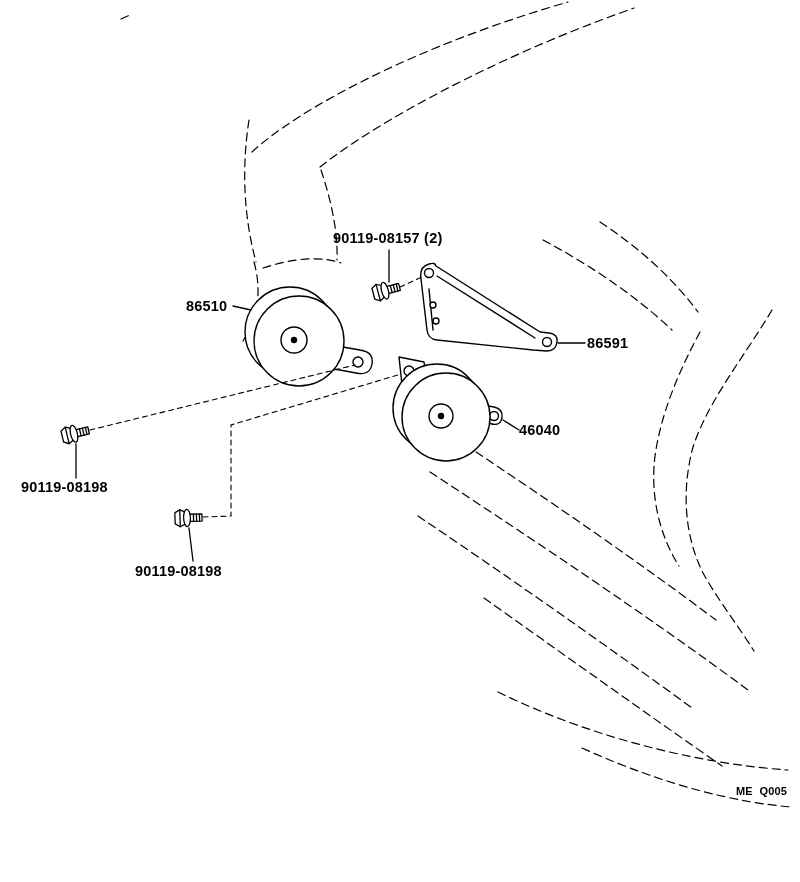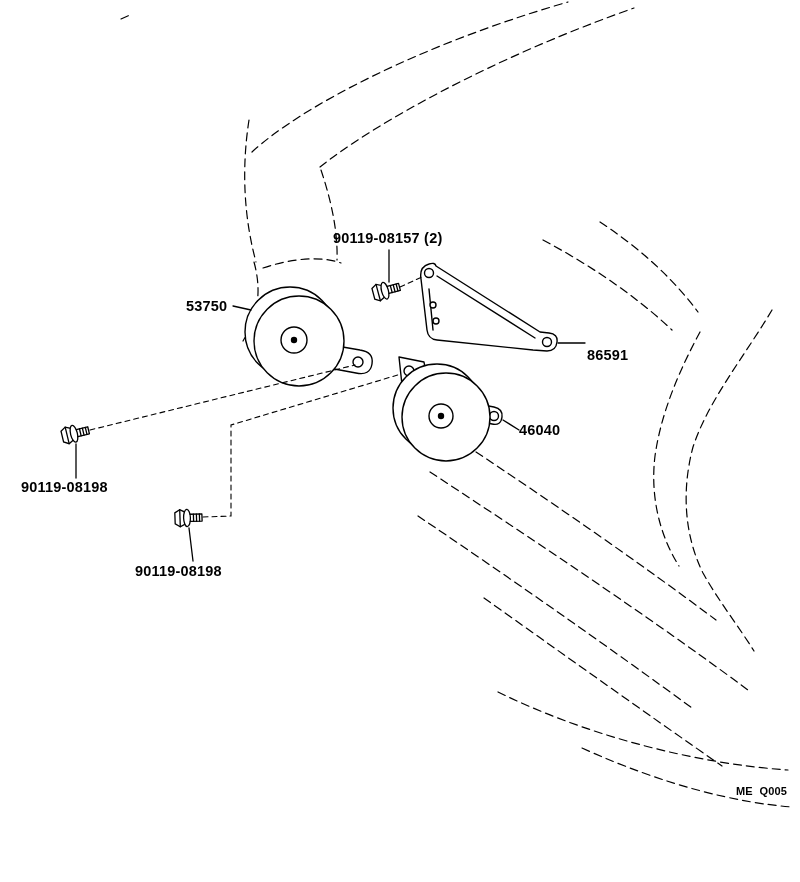--- a/index.html
+++ b/index.html
@@ -112,23 +112,23 @@
       <path d="M233 306 L251 310"></path>
       <path d="M585 343 L558 343"></path>
       <path d="M519 430 L503 420"></path>
       <path d="M76 478 L76 444"></path>
       <path d="M193 561 L189 528"></path>
     </g>
   </svg>
 
   <div class="plabel" style="left:333px; top:231px">90119-08157 (2)</div>
 
-  <div class="plabel" style="left:186px; top:299px">53750</div>
+  <div class="plabel" style="left:186px; top:299px">86510</div>
 
-  <div class="plabel" style="left:587px; top:348px">86591</div>
+  <div class="plabel" style="left:587px; top:336px">86591</div>
 
   <div class="plabel" style="left:519px; top:423px">46040</div>
 
   <div class="plabel" style="left:21px; top:480px">90119-08198</div>
 
   <div class="plabel" style="left:135px; top:564px">90119-08198</div>
 
   <div class="plabel code-label" style="left:716px; top:786px">ME  Q005</div>
 
 </div>

